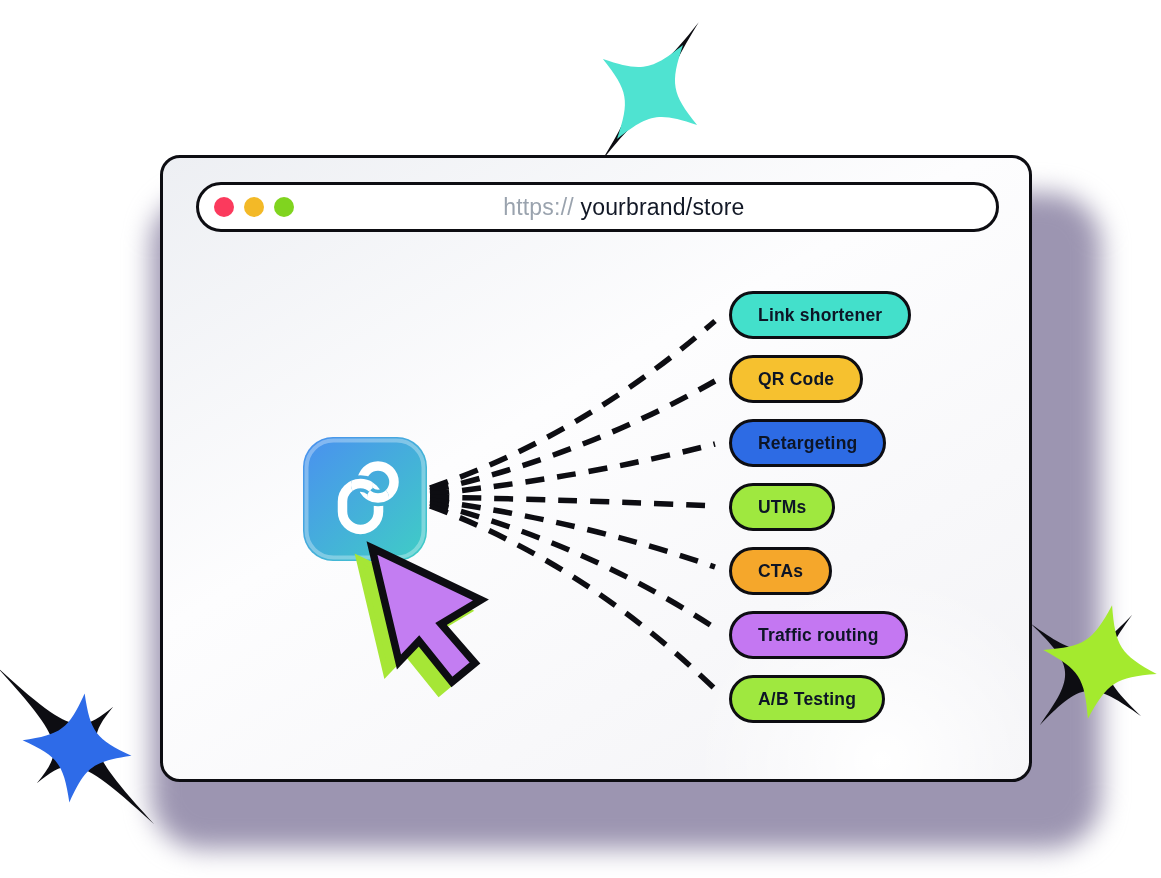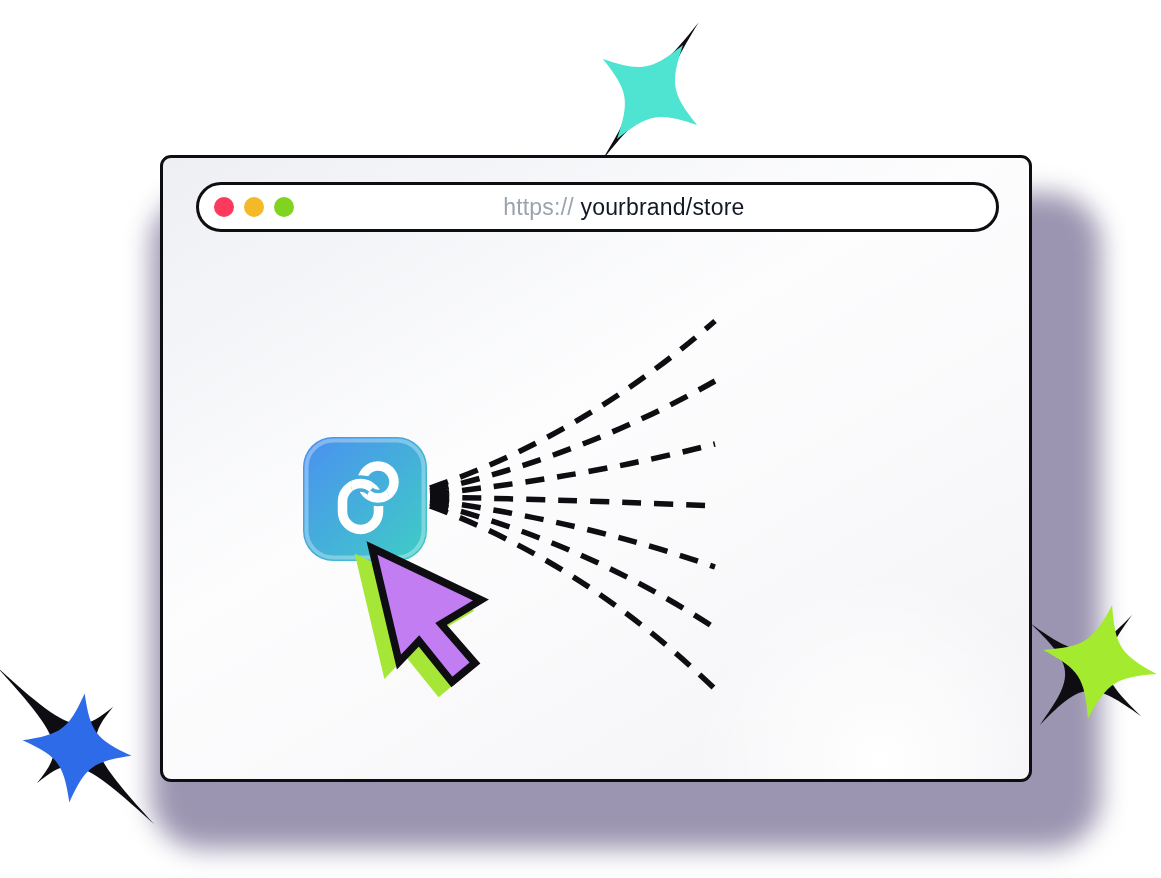--- a/index.html
+++ b/index.html
@@ -11,21 +11,21 @@
   
   .window-shadow{
     position:absolute;left:151px;top:193px;width:950px;height:656px;
     border-radius:52px;filter:blur(13px);z-index:1;
   }
   
   .decor-back{position:absolute;left:0;top:0;width:1161px;height:878px;z-index:2;pointer-events:none;}
   
   .browser-window{
     position:absolute;left:160px;top:155px;width:872px;height:627px;
-    box-sizing:border-box;border:3.5px solid #0d0d12;border-radius:11px;
+    box-sizing:border-box;border:3.5px solid #0d0d12;border-radius:20px;
     background:
       radial-gradient(circle at 83% 97%, #ffffff 0%, rgba(255,255,255,0) 20%),
       linear-gradient(150deg,#edeff3 0%,#fdfdfe 42%,#f3f3f6 100%);
     z-index:3;
   }
   
   .address-bar{
     position:absolute;left:33px;top:24px;width:803px;height:50px;
     box-sizing:border-box;border:3px solid #0d0d12;border-radius:27px;
     background:#ffffff;display:flex;align-items:center;justify-content:center;
@@ -129,16 +129,25 @@
       </g>
     </svg>
 
     <svg class="cursor-svg" viewBox="0 0 865 620">
       <g>
         <polygon transform="translate(-13,11)" stroke-width="6" stroke-linejoin="miter" points="209,390 318,442 278,466 312,505 289,524 256,483 236,504" style="fill: rgb(166, 230, 54); stroke: rgb(166, 230, 54);"></polygon>
         <polygon stroke-width="7.5" stroke-linejoin="miter" points="209,390 318,442 278,466 312,505 289,524 256,483 236,504" style="fill: rgb(195, 125, 242); stroke: rgb(13, 13, 18);"></polygon>
       </g>
     </svg>
 
+    <div class="pills" style="color: rgb(13, 21, 38);">
+      <div class="pill" style="background: rgb(67, 224, 203);">Link shortener</div>
+      <div class="pill" style="background: rgb(246, 193, 47);">QR Code</div>
+      <div class="pill" style="background: rgb(45, 107, 228);">Retargeting</div>
+      <div class="pill" style="background: rgb(159, 232, 63);">UTMs</div>
+      <div class="pill" style="background: rgb(245, 167, 43);">CTAs</div>
+      <div class="pill" style="background: rgb(196, 119, 242);">Traffic routing</div>
+      <div class="pill" style="background: rgb(159, 232, 63);">A/B Testing</div>
+    </div>
 
   </div>
 
 </div>
 
 </body></html>

